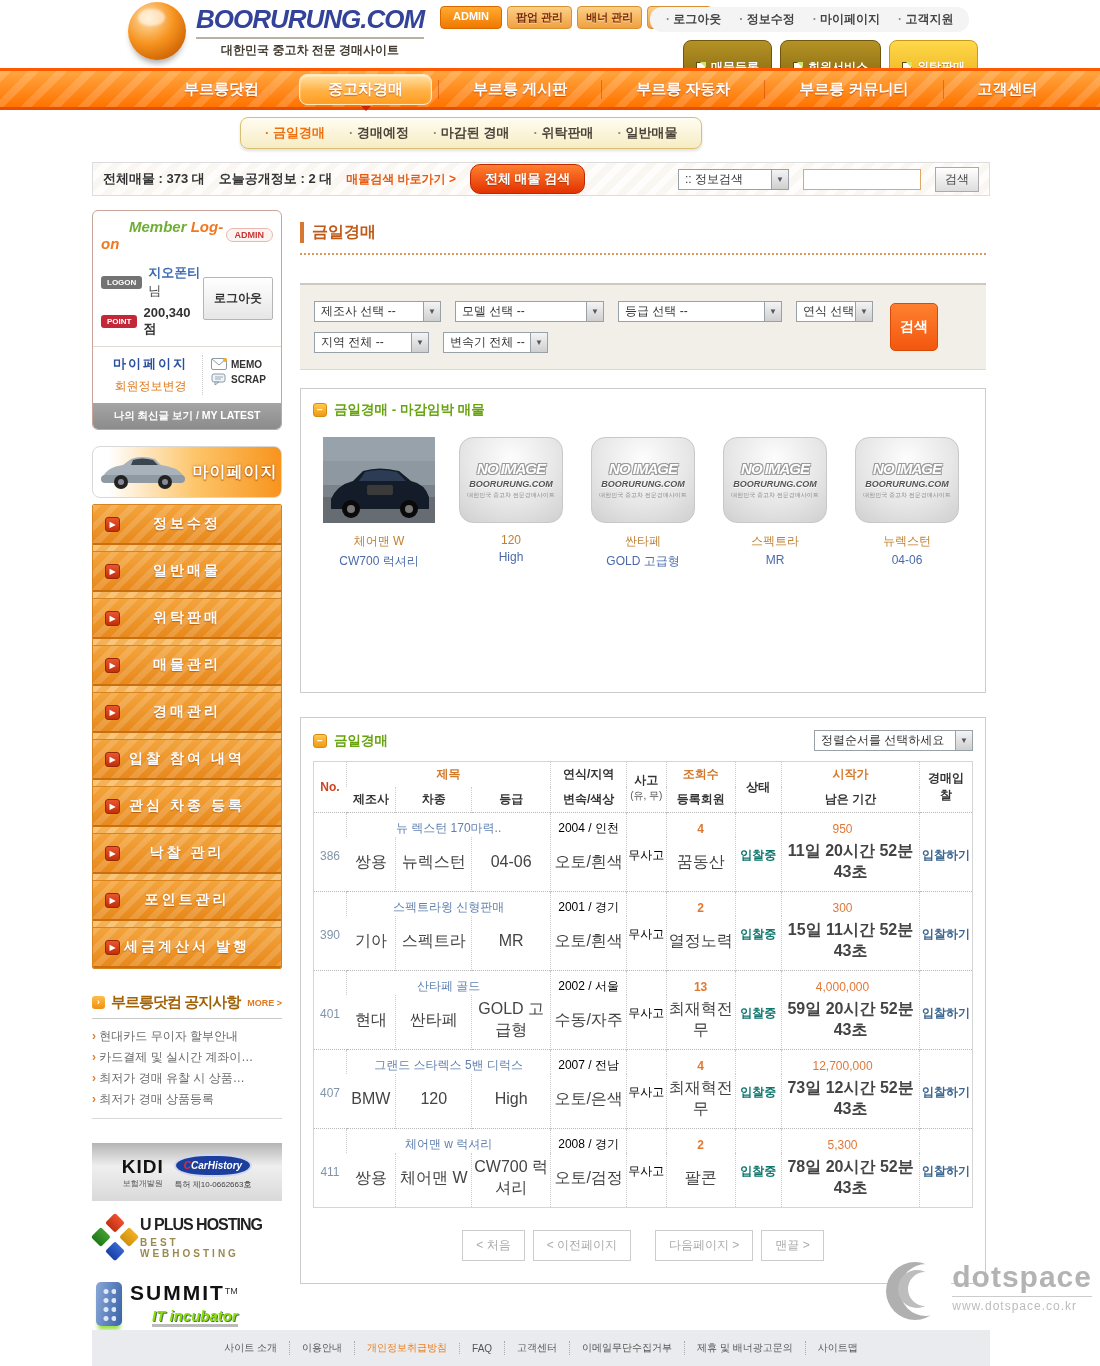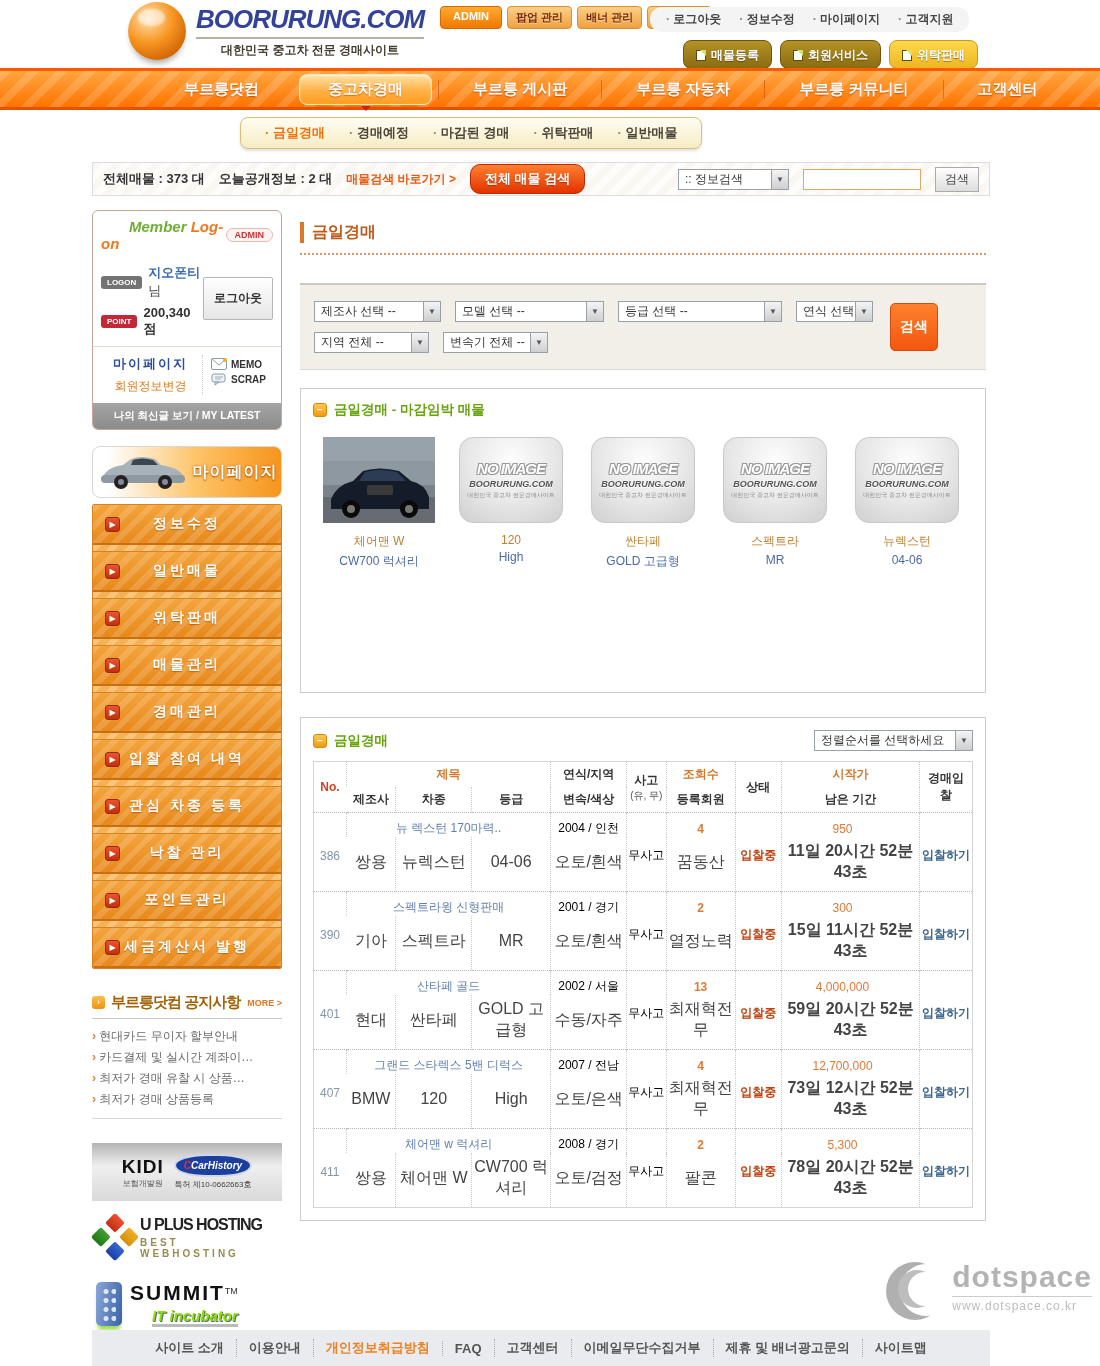--- a/index.html
+++ b/index.html
@@ -21,21 +21,21 @@
 .btn-admin { background:linear-gradient(#ffab30,#f07800); color:#fff; font-size:11px; font-weight:bold;
   padding:3px 12px; border-radius:4px; border:1px solid #d86800; }
 .btn-mini { background:linear-gradient(#fcd088,#f0a040); color:#7a2800; font-size:11px; font-weight:bold;
   padding:3px 8px; border-radius:4px; border:1px solid #d89030; text-shadow:0 1px 0 rgba(255,255,255,.5); }
 .quick-links { position:absolute; left:650px; top:7px; background:#f4f4f4; border-radius:12px; padding:4px 16px;
   display:flex; gap:18px; }
 .quick-links span { font-size:12px; font-weight:bold; color:#444; cursor:pointer; }
 .quick-links span::before { content:"· "; color:#888; }
 .gold-buttons { position:absolute; left:683px; top:40px; display:flex; gap:8px; }
 .btn-gold { display:flex; align-items:center; gap:5px; font-size:12px; font-weight:bold; color:#fff;
-  padding:6px 12px 4px; border-radius:8px; text-shadow:0 1px 1px rgba(0,0,0,.4); cursor:pointer; }
+  padding:18px 12px 4px; border-radius:8px; text-shadow:0 1px 1px rgba(0,0,0,.4); cursor:pointer; }
 .btn-gold.dark { background:linear-gradient(#b59226,#8a6c10); border:1px solid #6f560c; }
 .btn-gold.light { background:linear-gradient(#ffd84a,#edb622); border:1px solid #c89a1a; }
 .note-icon { width:10px; height:11px; background:#fff; border:1px solid #5c4a0a; position:relative; display:inline-block; }
 .note-icon::after { content:""; position:absolute; right:-1px; top:-1px; border:3px solid; border-color:#cde66a #cde66a transparent transparent; }
 
 
 .nav { position:relative; height:42px; border-top:3px solid #ff5a00; border-bottom:3px solid #e85000;
   background:repeating-linear-gradient(135deg, rgba(255,255,255,.16) 0 8px, rgba(255,255,255,0) 8px 20px),
   linear-gradient(#ffa640,#ff7300); display:flex; align-items:center; padding-left:150px; }
 .nav-item { color:#fff; font-size:15px; font-weight:bold; padding:0 34px; cursor:pointer;
@@ -200,21 +200,21 @@
 table.auction th.hl { color:#d4782a; }
 table.auction th.no { color:#cc4422; }
 table.auction th .sub { font-size:10px; font-weight:normal; color:#555; display:block; }
 table.auction td, table.auction th { border-left:1px dotted #ccc; text-align:center; }
 table.auction td:first-child, table.auction th:first-child { border-left:none; }
 tr.r1 td { border-top:1px dotted #b8b8b8; padding-top:7px; font-size:12px; }
 tr.r2 td { padding:4px 2px 8px; font-size:16px; color:#444; }
 td.no { color:#8095aa; font-size:13px; }
 td.title { color:#6080b0; font-size:13px; cursor:pointer; }
 td.views { color:#e07830; font-weight:bold; }
-td.status { color:#c2410c; font-weight:bold; }
+td.status { color:#0f766e; font-weight:bold; }
 td.price { color:#e07838; text-align:right; padding-right:16px; font-size:13px; }
 td.remain { text-align:right; padding-right:8px; font-weight:bold; color:#222; font-size:13px; }
 td.bid { color:#3a6590; font-weight:bold; font-size:13px; cursor:pointer; }
 .c-no{width:5%} .c-maker{width:7.5%} .c-model{width:11.5%} .c-grade{width:12%} .c-year{width:11.5%}
 .c-acc{width:6%} .c-views{width:10.5%} .c-status{width:7%} .c-price{width:21%} .c-bid{width:8%}
 
 .pagination { display:flex; justify-content:center; gap:8px; margin:22px 0 10px; }
 .pg-btn { border:1px solid #ccc; background:#fff; color:#aaa; font-size:12px; padding:6px 13px; cursor:pointer; }
 .pg-btn.gap { margin-left:16px; }
 
@@ -222,21 +222,21 @@
 .dotspace { position:absolute; right:8px; top:1262px; display:flex; align-items:flex-start; gap:8px; }
 .crescents { position:relative; width:58px; height:58px; }
 .crescents .c1 { position:absolute; inset:0; border-radius:50%; background:#b0b0b0; }
 .crescents .c1::after { content:""; position:absolute; left:14px; top:2px; width:52px; height:52px; border-radius:50%; background:#fff; }
 .crescents .c2 { position:absolute; left:12px; top:8px; width:38px; height:38px; border-radius:50%; background:#bdbdbd; }
 .crescents .c2::after { content:""; position:absolute; left:10px; top:2px; width:34px; height:34px; border-radius:50%; background:#fff; }
 .ds-text .t1 { font-size:30px; font-weight:bold; color:#b3b3b3; letter-spacing:1px; line-height:30px; }
 .ds-text .t2 { font-size:12px; color:#bcbcbc; letter-spacing:1px; border-top:1px solid #ccc; margin-top:4px; padding-top:2px; }
 .footer-bar { position:absolute; left:92px; top:1330px; width:898px; height:36px; background:#e9ebee;
   display:flex; align-items:center; justify-content:center; gap:0; }
-.footer-bar span { font-size:13px; font-weight:bold; color:#555; padding:0 12px; border-left:1px dotted #aaa; cursor:pointer; white-space:nowrap; }
+.footer-bar span { font-size:10px; font-weight:normal; color:#555; padding:0 12px; border-left:1px dotted #aaa; cursor:pointer; white-space:nowrap; }
 .footer-bar span:first-child { border-left:none; }
 .footer-bar span.hl { color:#f08020; }
 </style>
 </head>
 <body>
 
 <div class="page">
 
   <div class="header">
     <div class="logo">
@@ -700,20 +700,26 @@
               <td>쌍용</td>
               <td>체어맨 W</td>
               <td>CW700 럭셔리</td>
               <td>오토/검정</td>
               <td>팔콘</td>
               <td class="remain">78일 20시간 52분 43초</td>
             </tr>
           </tbody>
         </table>
 
+        <div class="pagination">
+          <span class="pg-btn">&lt; 처음</span>
+          <span class="pg-btn">&lt; 이전페이지</span>
+          <span class="pg-btn gap">다음페이지 &gt;</span>
+          <span class="pg-btn">맨끝 &gt;</span>
+        </div>
       </div>
     </div>
   </div>
 
   <div class="dotspace">
     <span class="crescents">
         <span class="c1"></span>
         <span class="c2"></span>
       </span>
     <span class="ds-text">

